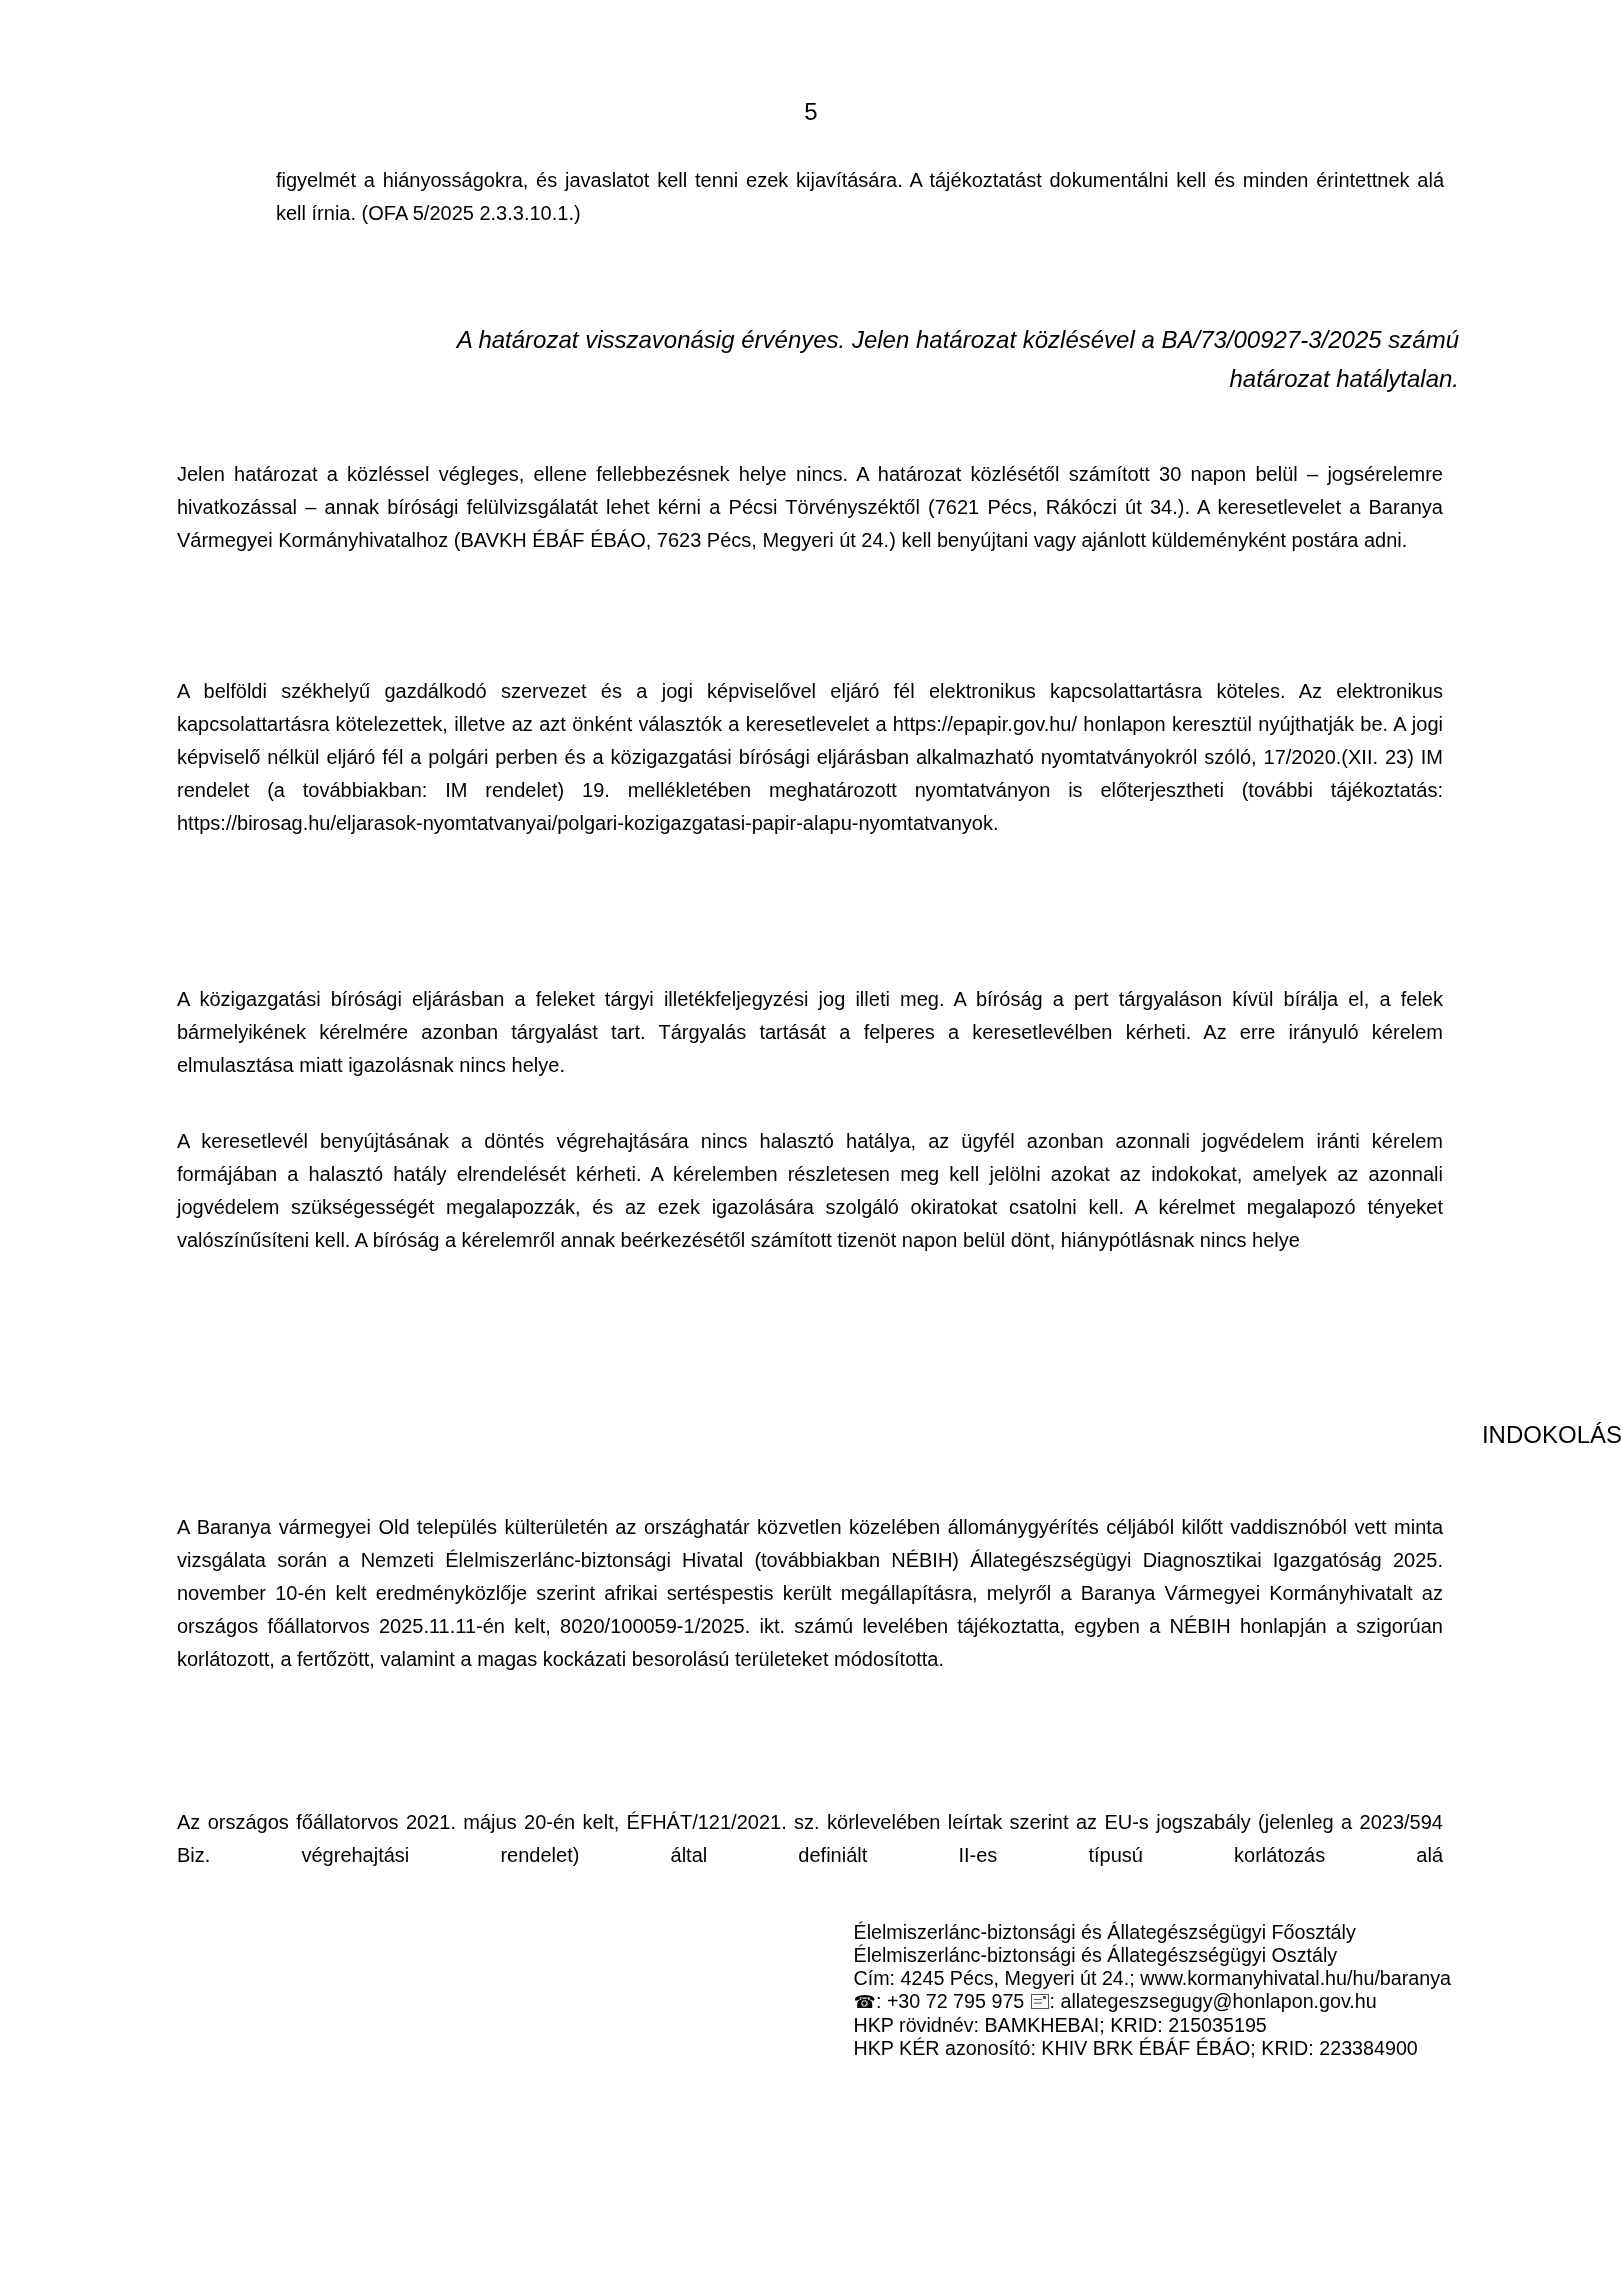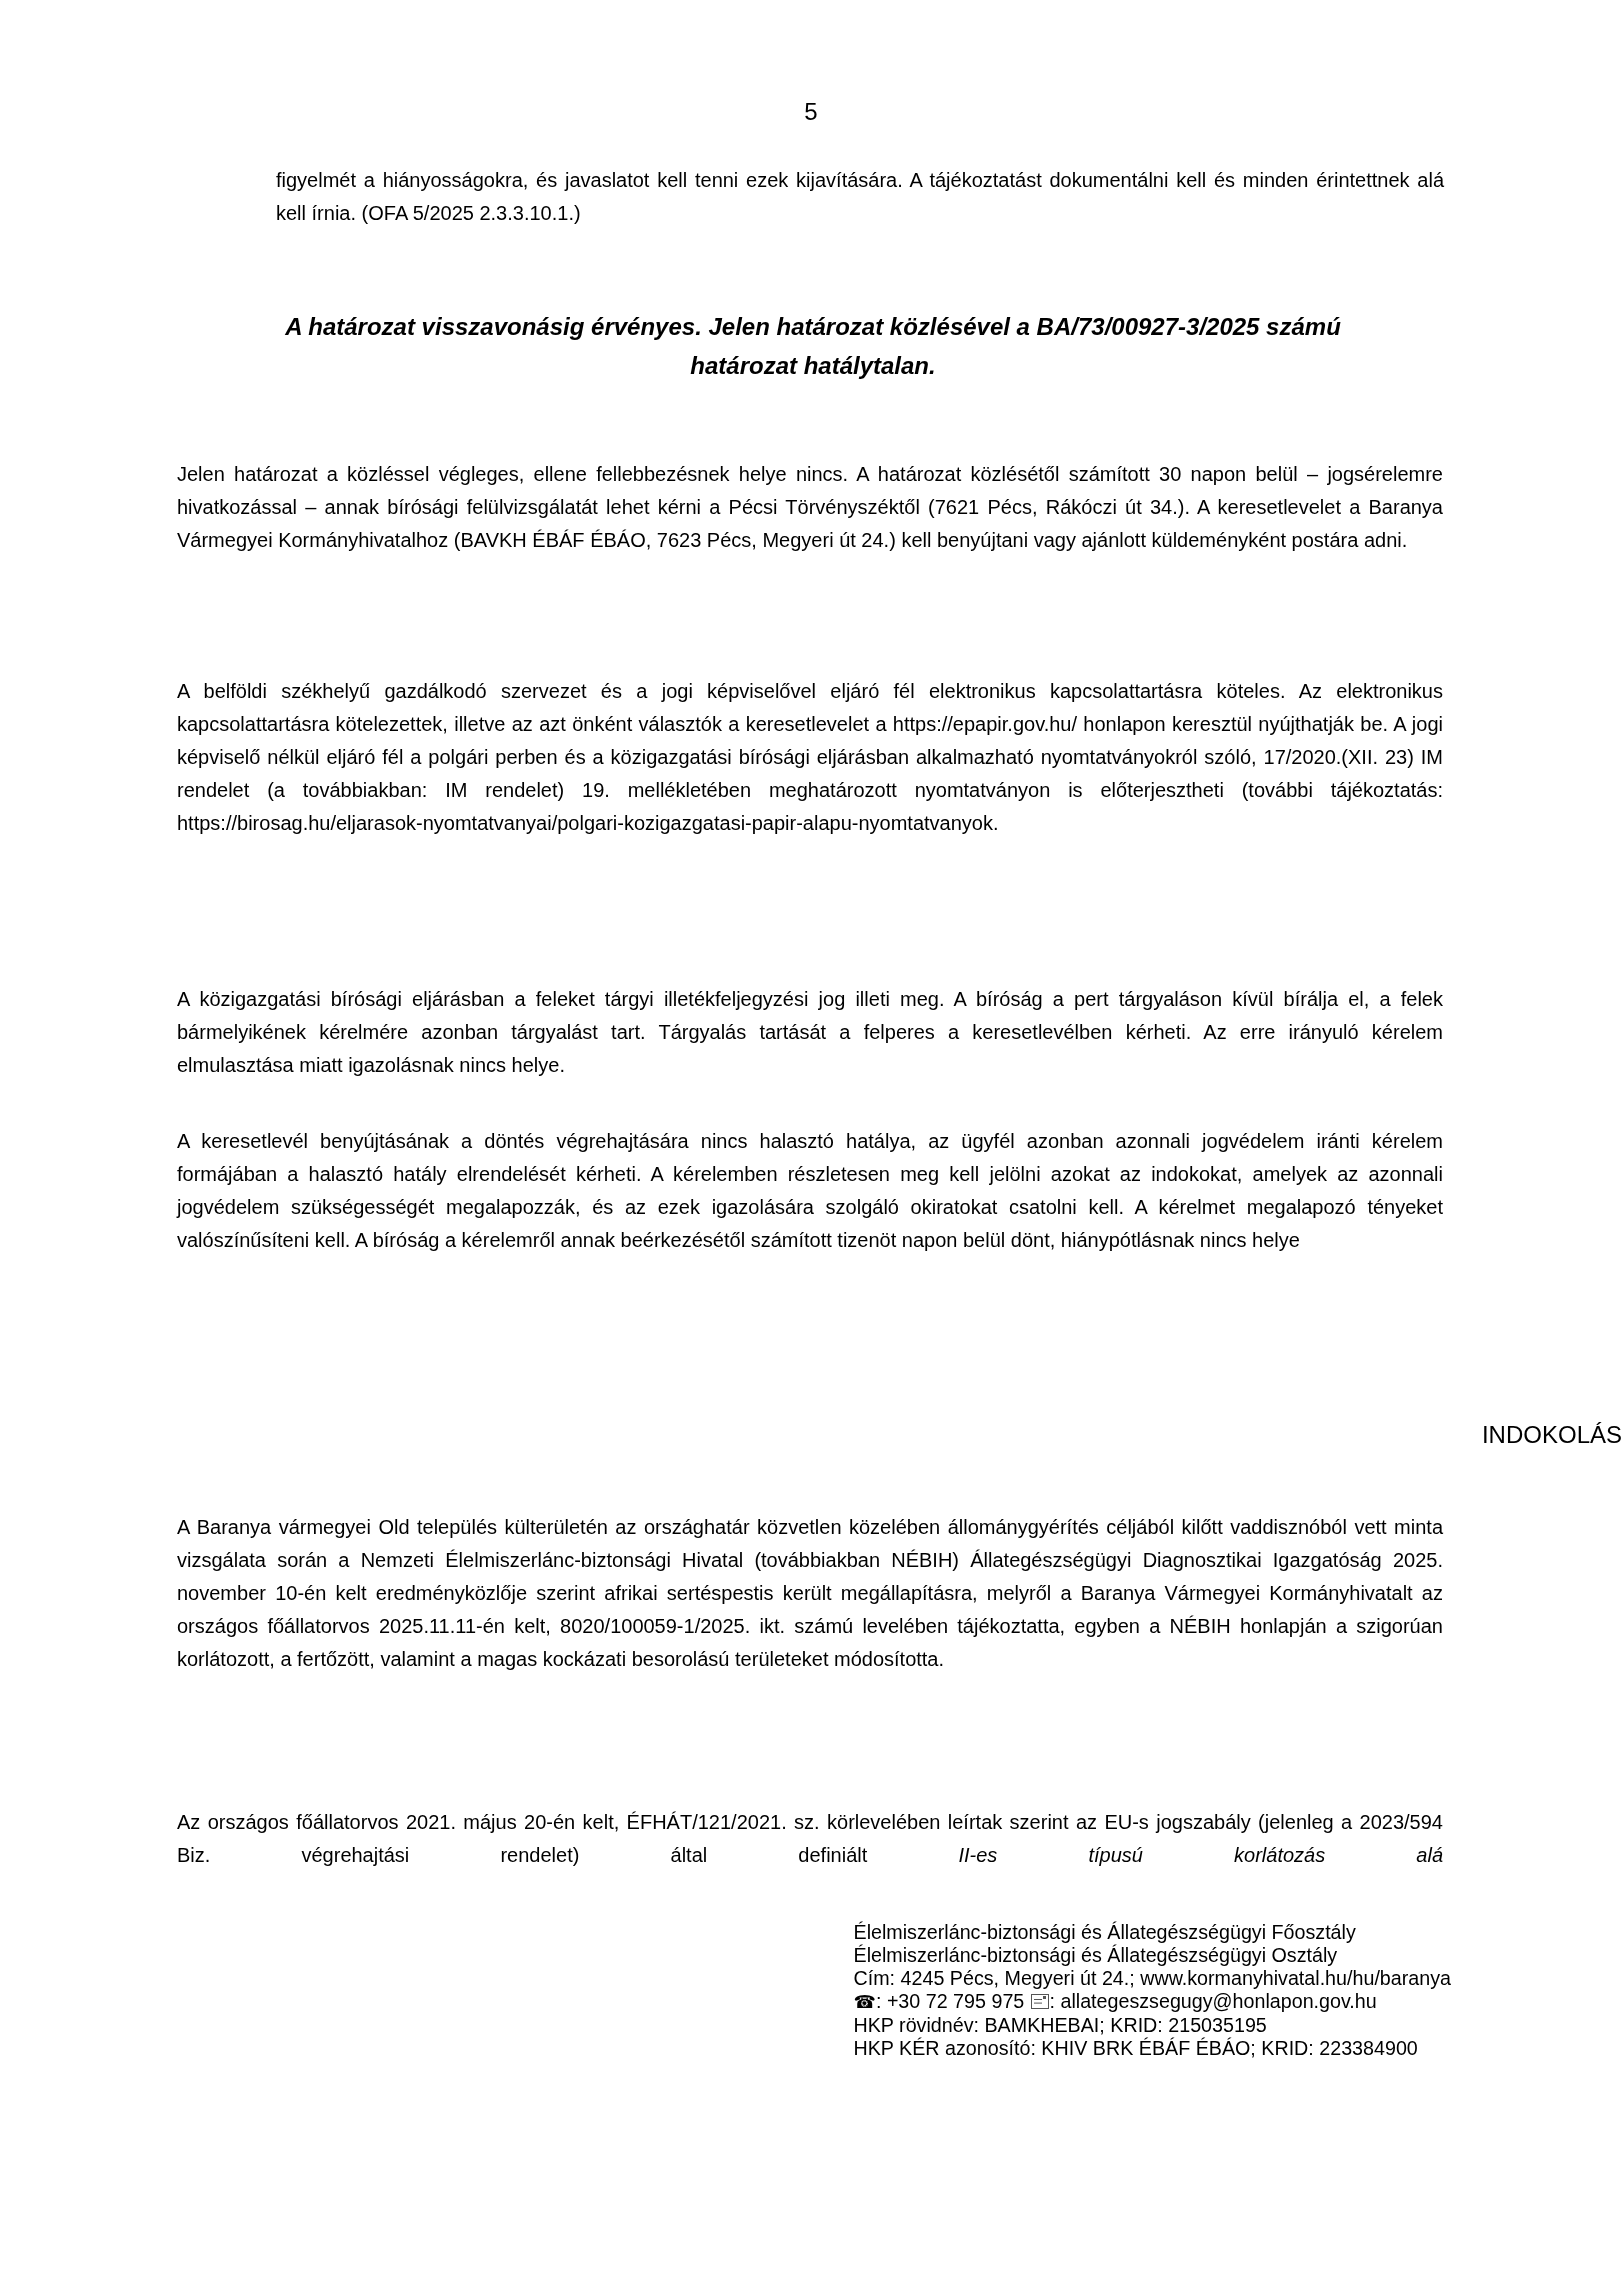--- a/index.html
+++ b/index.html
@@ -13,22 +13,22 @@
     text-align: center; font-size: 24px; line-height: 29px;
   }
   .body-text {
     position: absolute; left: 177px; width: 1266px;
     font-size: 20px; line-height: 33px; text-align: justify;
     margin: 0;
   }
   .indented { left: 276px; width: 1168px; }
   .bold-italic-center {
     position: absolute; left: 177px; width: 1266px;
-    font-size: 24px; line-height: 38px; text-align: center;
-    font-weight: bold; font-style: italic; margin: 3px;
+    font-size: 24px; line-height: 38px; text-align: right;
+    font-weight: normal; font-style: italic; margin: 16px;
   }
   .section-title {
     position: absolute; left: 0; width: 1622px; text-align: right;
     font-size: 24px; line-height: 29px; top: 1420px;
   }
   .footer {
     position: absolute; top: 1921px; right: 171px; text-align: left;
     font-size: 19.7px; line-height: 23px;
   }
   .footer-line { white-space: nowrap; }
@@ -37,21 +37,21 @@
     display: inline-block; width: 16px; height: 13.4px; border: 1.3px solid #555;
     position: relative; vertical-align: -0.9px; margin: 0 0.9px;
   }
   .icon-mail::before {
     content: ""; position: absolute; left: 2.7px; top: 4.5px; width: 8px; height: 1.3px; background: #555;
     box-shadow: 0 3.6px 0 #555;
   }
   .icon-mail::after {
     content: ""; position: absolute; right: 1.8px; top: 1.8px; width: 2.7px; height: 2.7px; background: #555;
   }
-  .ital { font-style: italic; }
+  .ital { }
   .last-justify { text-align-last: justify; }
 </style>
 </head>
 <body>
 
 <div class="page-number">5</div>
 
 <p class="body-text indented" style="top:164px;">figyelmét a hiányosságokra, és javaslatot kell tenni ezek kijavítására. A tájékoztatást dokumentálni kell és minden érintettnek alá kell írnia. (OFA 5/2025 2.3.3.10.1.)</p>
 
 <p class="bold-italic-center" style="top:305px;">A határozat visszavonásig érvényes.  Jelen határozat közlésével a BA/73/00927-3/2025 számú</p>

